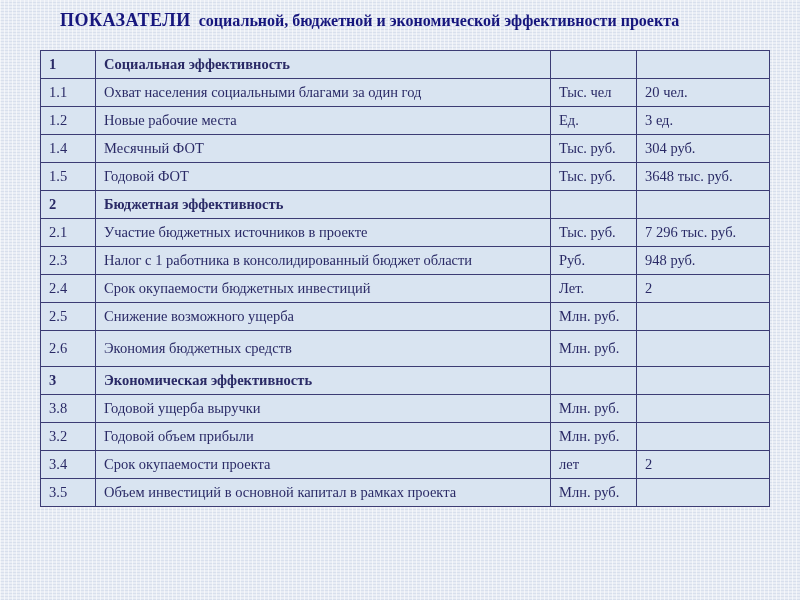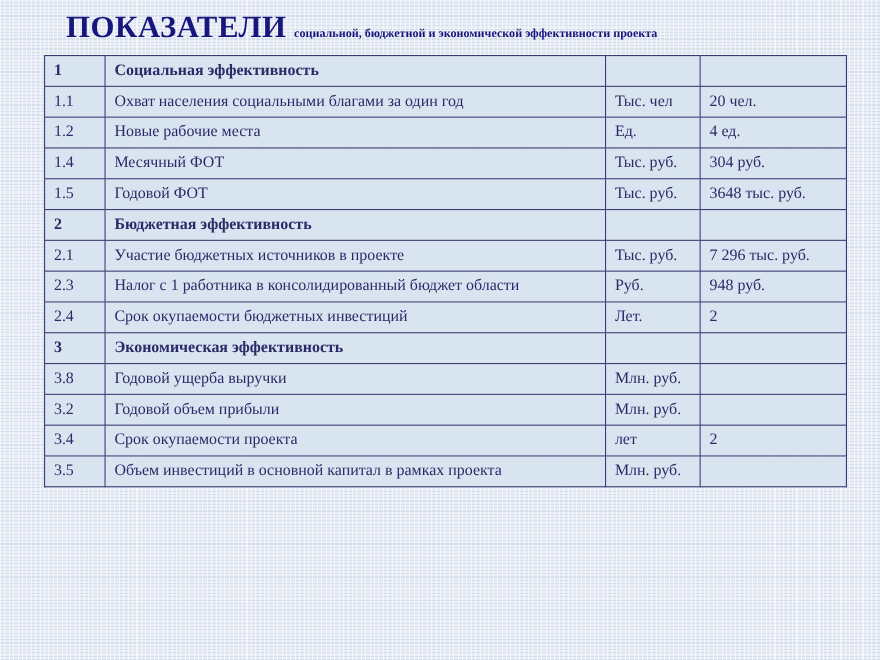--- a/index.html
+++ b/index.html
@@ -15,22 +15,22 @@
       repeating-linear-gradient(0deg, rgba(173,188,214,.28) 0 1px, rgba(0,0,0,0) 1px 3px);
   }
   .title {
     position: absolute;
     top: 10px;
     left: 60px;
     color: #16167d;
     font-weight: bold;
     white-space: nowrap;
   }
-  .title .big   { font-size: 28px; letter-spacing: .5px; }
-  .title .small { font-size: 11px; }
+  .title .big   { font-size: 18px; letter-spacing: .5px; }
+  .title .small { font-size: 16px; }
   table.indicators {
     position: absolute;
     left: 40px;
     top: 50px;
     width: 729px;
     border-collapse: collapse;
     table-layout: fixed;
   }
   .indicators td {
     border: 1px solid #3c3c74;
@@ -76,21 +76,21 @@
     <tr>
       <td>1.1</td>
       <td>Охват населения социальными благами за один год</td>
       <td class="pad-more">Тыс. чел</td>
       <td>20 чел.</td>
     </tr>
     <tr>
       <td>1.2</td>
       <td>Новые рабочие места</td>
       <td>Ед.</td>
-      <td>4 ед.</td>
+      <td>3 ед.</td>
     </tr>
     <tr>
       <td>1.4</td>
       <td>Месячный ФОТ</td>
       <td>Тыс. руб.</td>
       <td>304 руб.</td>
     </tr>
     <tr>
       <td>1.5</td>
       <td>Годовой ФОТ</td>
@@ -114,20 +114,32 @@
       <td>Налог с 1 работника в консолидированный бюджет области</td>
       <td>Руб.</td>
       <td>948 руб.</td>
     </tr>
     <tr>
       <td>2.4</td>
       <td>Срок окупаемости бюджетных инвестиций</td>
       <td>Лет.</td>
       <td>2</td>
     </tr>
+    <tr>
+      <td>2.5</td>
+      <td>Снижение возможного ущерба</td>
+      <td>Млн. руб.</td>
+      <td></td>
+    </tr>
+    <tr class="tall">
+      <td>2.6</td>
+      <td>Экономия бюджетных средств</td>
+      <td>Млн. руб.</td>
+      <td></td>
+    </tr>
     <tr class="section">
       <td>3</td>
       <td>Экономическая эффективность</td>
       <td></td>
       <td></td>
     </tr>
     <tr>
       <td>3.8</td>
       <td>Годовой ущерба выручки</td>
       <td>Млн. руб.</td>

